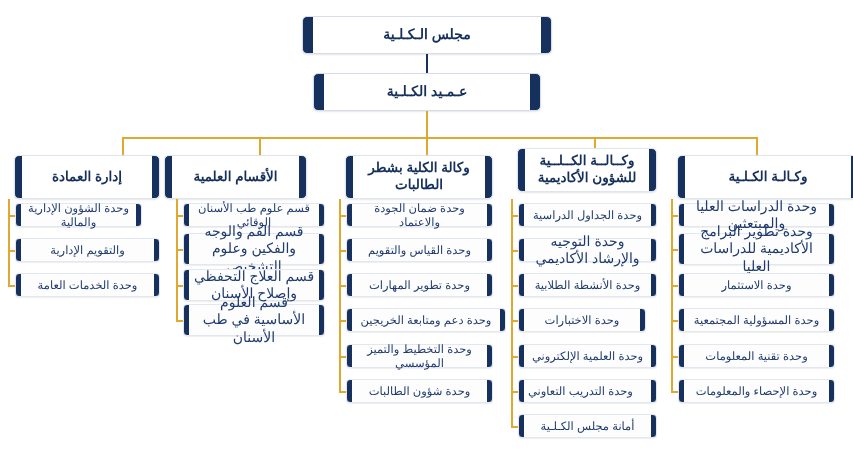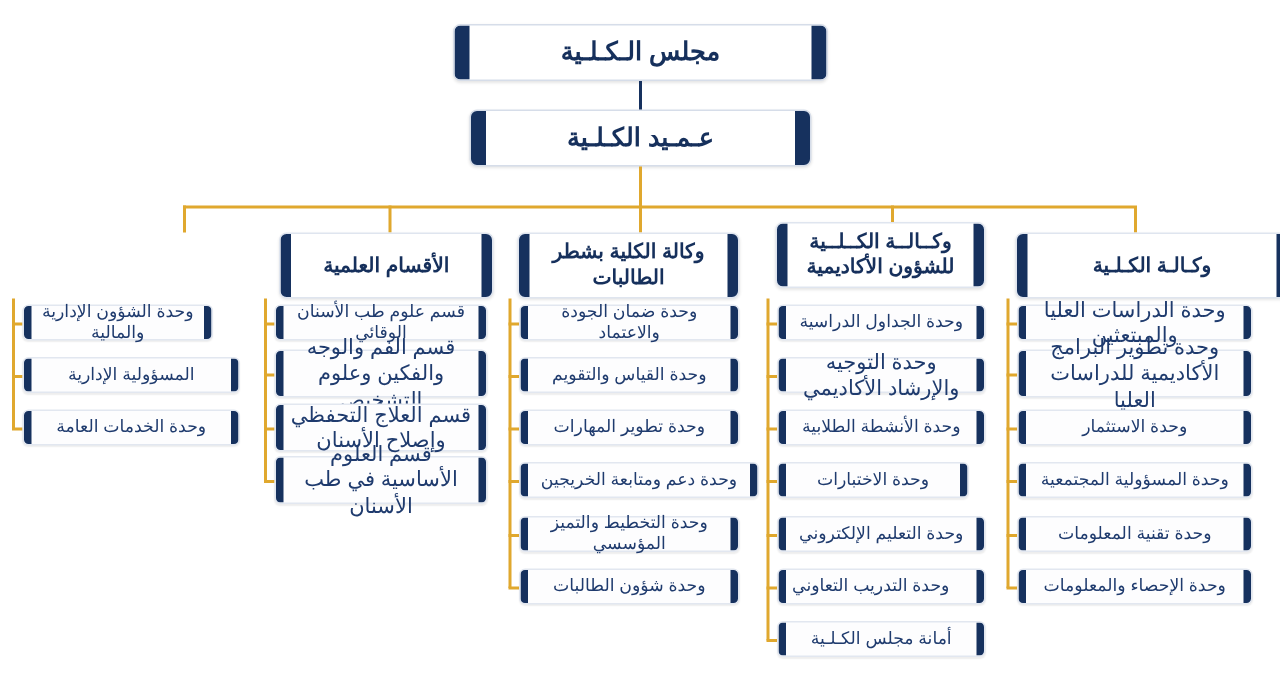--- a/index.html
+++ b/index.html
@@ -32,21 +32,21 @@
     display: flex;
     align-items: center;
     justify-content: center;
     line-height: 1.25;
     direction: rtl;
   }
 
   
   .node.top {
     height: 38px;
-    font-size: 17px;
+    font-size: 14px;
     font-weight: bold;
     letter-spacing: .5px;
     border: 1px solid #d6dde9;
     background:
       linear-gradient(#16315e, #16315e) left / 10px 100% no-repeat,
       linear-gradient(#16315e, #16315e) right / 10px 100% no-repeat,
       #ffffff;
     border-radius: 5px;
     box-shadow: 0 1px 2px rgba(0,0,0,.10);
   }
@@ -172,21 +172,21 @@
     <span>وحدة الأنشطة الطلابية</span>
   </div>
 
   <div class="line h" style="left:511px; top:320px; width:7px;"></div>
   <div class="node leaf" style="left:518px; top:308px; width:128px; height:24px;">
     <span>وحدة الاختبارات</span>
   </div>
 
   <div class="line h" style="left:511px; top:356px; width:7px;"></div>
   <div class="node leaf" style="left:518px; top:344px; width:139px; height:24px;">
-    <span>وحدة التعليم الإلكتروني</span>
+    <span>وحدة العلمية الإلكتروني</span>
   </div>
 
   <div class="line h" style="left:511px; top:391px; width:7px;"></div>
   <div class="node leaf" style="left:518px; top:379px; width:139px; height:24px;justify-content:flex-end;">
     <span>وحدة التدريب التعاوني</span>
   </div>
 
   <div class="line h" style="left:511px; top:426px; width:7px;"></div>
   <div class="node leaf" style="left:518px; top:414px; width:139px; height:24px;">
     <span>أمانة مجلس الكـلـية</span>
@@ -220,21 +220,21 @@
   <div class="line h" style="left:339px; top:356px; width:7px;"></div>
   <div class="node leaf" style="left:346px; top:344px; width:147px; height:24px;">
     <span>وحدة التخطيط والتميز المؤسسي</span>
   </div>
 
   <div class="line h" style="left:339px; top:391px; width:7px;"></div>
   <div class="node leaf" style="left:346px; top:379px; width:147px; height:24px;">
     <span>وحدة شؤون الطالبات</span>
   </div>
 
-  <div class="node head" style="left:186px; top:155px; width:143px;">
+  <div class="node head" style="left:164px; top:155px; width:143px;">
     <span>الأقسام العلمية</span>
   </div>
   <div class="line v" style="left:176px; top:199px; height:122px;"></div>
 
   <div class="line h" style="left:176px; top:215px; width:7px;"></div>
   <div class="node leaf" style="left:183px; top:203px; width:142px; height:24px;">
     <span>قسم علوم طب الأسنان الوقائي</span>
   </div>
 
   <div class="line h" style="left:176px; top:249px; width:7px;"></div>
@@ -245,30 +245,33 @@
   <div class="line h" style="left:176px; top:285px; width:7px;"></div>
   <div class="node leaf two-line" style="left:183px; top:269px; width:142px; height:32px;">
     <span>قسم العلاج التحفظي وإصلاح الأسنان</span>
   </div>
 
   <div class="line h" style="left:176px; top:320px; width:7px;"></div>
   <div class="node leaf two-line" style="left:183px; top:304px; width:142px; height:32px;">
     <span>قسم العلوم الأساسية في طب الأسنان</span>
   </div>
 
+  <div class="node head" style="left:14px; top:155px; width:146px;">
+    <span>إدارة العمادة</span>
+  </div>
   <div class="line v" style="left:8px; top:199px; height:87px;"></div>
 
   <div class="line h" style="left:8px; top:215px; width:7px;"></div>
   <div class="node leaf" style="left:15px; top:203px; width:127px; height:24px;">
     <span>وحدة الشؤون الإدارية والمالية</span>
   </div>
 
   <div class="line h" style="left:8px; top:250px; width:7px;"></div>
   <div class="node leaf" style="left:15px; top:238px; width:145px; height:24px;">
-    <span>المسؤولية الإدارية</span>
+    <span>والتقويم الإدارية</span>
   </div>
 
   <div class="line h" style="left:8px; top:285px; width:7px;"></div>
   <div class="node leaf" style="left:15px; top:273px; width:145px; height:24px;">
     <span>وحدة الخدمات العامة</span>
   </div>
 
 </div>
 
 </body></html>

